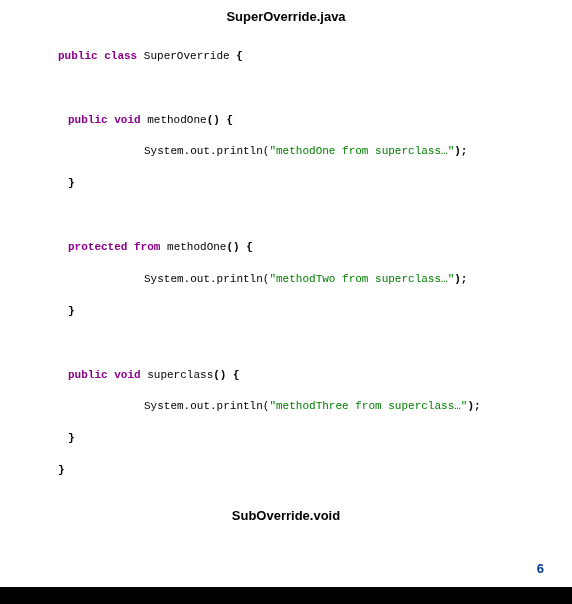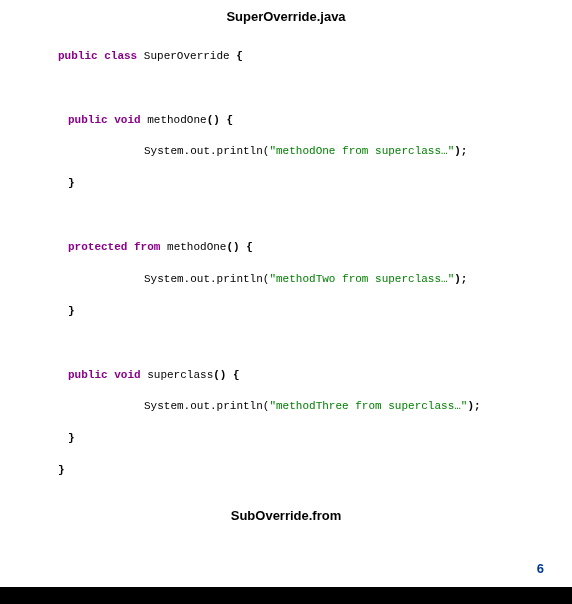--- a/index.html
+++ b/index.html
@@ -34,16 +34,16 @@
 <span class="line indent1"><span class="kw">protected from </span><span class="ident">methodOne</span><span class="brace">() {</span></span>
 <span class="line indent2"><span class="ident">System.out.println(</span><span class="str">"methodTwo from superclass…"</span><span class="brace">);</span></span>
 <span class="line indent1"><span class="brace">}</span></span>
 <span class="line indent0"> </span>
 <span class="line indent1"><span class="kw">public void </span><span class="ident">superclass</span><span class="brace">() {</span></span>
 <span class="line indent2"><span class="ident">System.out.println(</span><span class="str">"methodThree from superclass…"</span><span class="brace">);</span></span>
 <span class="line indent1"><span class="brace">}</span></span>
 <span class="line indent0"><span class="brace">}</span></span>
 </div>
 
-<div class="heading">SubOverride.from</div>
+<div class="heading">SubOverride.void</div>
 
 <div class="page-num">6</div>
 <div class="black-bar"></div>
 
 </body></html>

